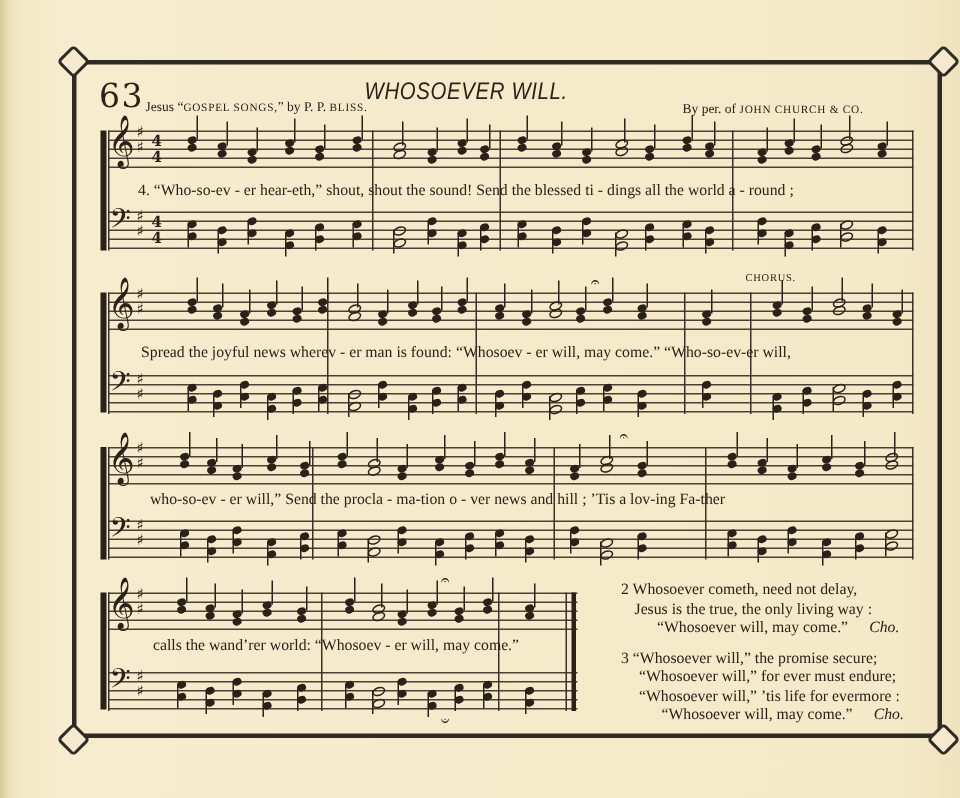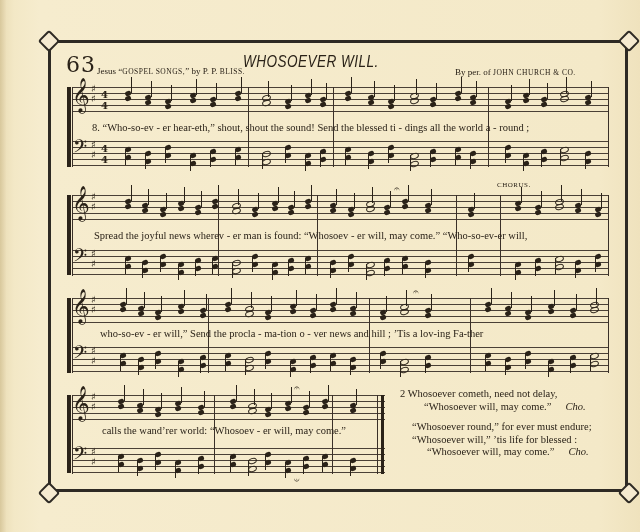--- a/index.html
+++ b/index.html
@@ -29,21 +29,21 @@
   .bass-clef { font-size:22px; }
   .keysig { position:absolute; font-size:10px; font-family:"DejaVu Sans", sans-serif; line-height:1; }
   .timesig { position:absolute; font-size:10px; font-weight:bold; line-height:11px; font-family:"DejaVu Serif", serif; }
   .note { position:absolute; width:6px; height:4.5px; background:#2a2218; border-radius:50%; transform:rotate(-20deg); }
   .note.half { background:transparent; border:1.3px solid #2a2218; width:7px; height:4px; }
   .stem { position:absolute; width:1px; background:#2a2218; }
   .lyrics { position:absolute; font-size:10.5px; white-space:nowrap; font-family:"Liberation Serif", serif; }
   .chorus-label { position:absolute; left:497px; top:181px; font-size:7px; letter-spacing:0.5px; text-transform:uppercase; font-family:"Liberation Serif", serif; }
   .fermata { position:absolute; font-size:10px; font-family:"DejaVu Sans", sans-serif; }
   .final-bar { position:absolute; width:3px; background:#2a2218; }
-  .verses { position:absolute; left:400px; top:388px; font-size:10.5px; line-height:12.5px; font-family:"Liberation Serif", serif; }
+  .verses { position:absolute; left:414px; top:388px; font-size:10.5px; line-height:12.5px; font-family:"Liberation Serif", serif; }
   .verse { margin-bottom:8px; }
   .verse-line { white-space:nowrap; }
   .cho { font-style:italic; margin-left:14px; }
 </style>
 </head>
 <body>
 
 <div class="page-edge"></div>
 
 <div class="frame"></div>
@@ -81,21 +81,21 @@
   <div class="clef bass-clef" style="left:73px;top:138px;">𝄢</div>
   <div class="keysig" style="left:91px;top:84px;">♯<br>♯</div>
   <div class="keysig" style="left:91px;top:140px;">♯<br>♯</div>
   <div class="timesig" style="left:101px;top:89px;">4<br>4</div>
   <div class="timesig" style="left:101px;top:143px;">4<br>4</div>
   <div class="barline" style="left:72px;top:87px;height:80px;"></div>
   <div class="barline" style="left:248px;top:87px;height:80px;"></div>
   <div class="barline" style="left:333px;top:87px;height:80px;"></div>
   <div class="barline" style="left:488px;top:87px;height:80px;"></div>
   <div class="barline" style="left:608px;top:87px;height:80px;"></div>
-  <div class="lyrics" style="left:92px;top:122px;">8.  “Who-so-ev - er   hear-eth,” shout, shout the sound! Send the blessed ti - dings  all   the world a - round ;</div>
+  <div class="lyrics" style="left:92px;top:122px;">4.  “Who-so-ev - er   hear-eth,” shout, shout the sound! Send the blessed ti - dings  all   the world a - round ;</div>
 </div>
 
 <div class="chorus-label">Chorus.</div>
 
 <div>
   <div class="brace" style="left:67px;top:195px;height:80px;"></div>
   <div class="staff" style="left:72px;top:195px;width:537px;height:26px;">
     <div class="staff-line" style="top:0"></div>
       <div class="staff-line" style="top:6px"></div>
       <div class="staff-line" style="top:12px"></div>
@@ -649,20 +649,22 @@
     <div class="stem" style="left: 356px; top: 389px; height: 16px;"></div>
     <div class="note" style="left: 350px; top: 408px;"></div>
     <div class="note" style="left: 350px; top: 458px;"></div>
     <div class="stem" style="left: 350px; top: 460px; height: 16px;"></div>
     <div class="note" style="left: 350px; top: 466px;"></div>
   </div>
 
 <div class="verses">
   <div class="verse">
     <div class="verse-line"><span>2</span> <span>Whosoever cometh, need not delay,</span></div>
+    <div class="verse-line" style="padding-left:9px"><span>Jesus is the true, the only living way :</span></div>
     <div class="verse-line" style="padding-left:24px"><span>“Whosoever will, may come.”</span><span class="cho">Cho.</span></div>
   </div>
   <div class="verse">
-    <div class="verse-line" style="padding-left:12px"><span>“Whosoever round,” for ever must endure;</span></div>
-    <div class="verse-line" style="padding-left:12px"><span>“Whosoever will,” ’tis life for blessed :</span></div>
+    <div class="verse-line"><span>3</span> <span>“Whosoever will,” the promise secure;</span></div>
+    <div class="verse-line" style="padding-left:12px"><span>“Whosoever will,” for ever must endure;</span></div>
+    <div class="verse-line" style="padding-left:12px"><span>“Whosoever will,” ’tis life for evermore :</span></div>
     <div class="verse-line" style="padding-left:27px"><span>“Whosoever will, may come.”</span><span class="cho">Cho.</span></div>
   </div>
 </div>
 
 </body></html>

